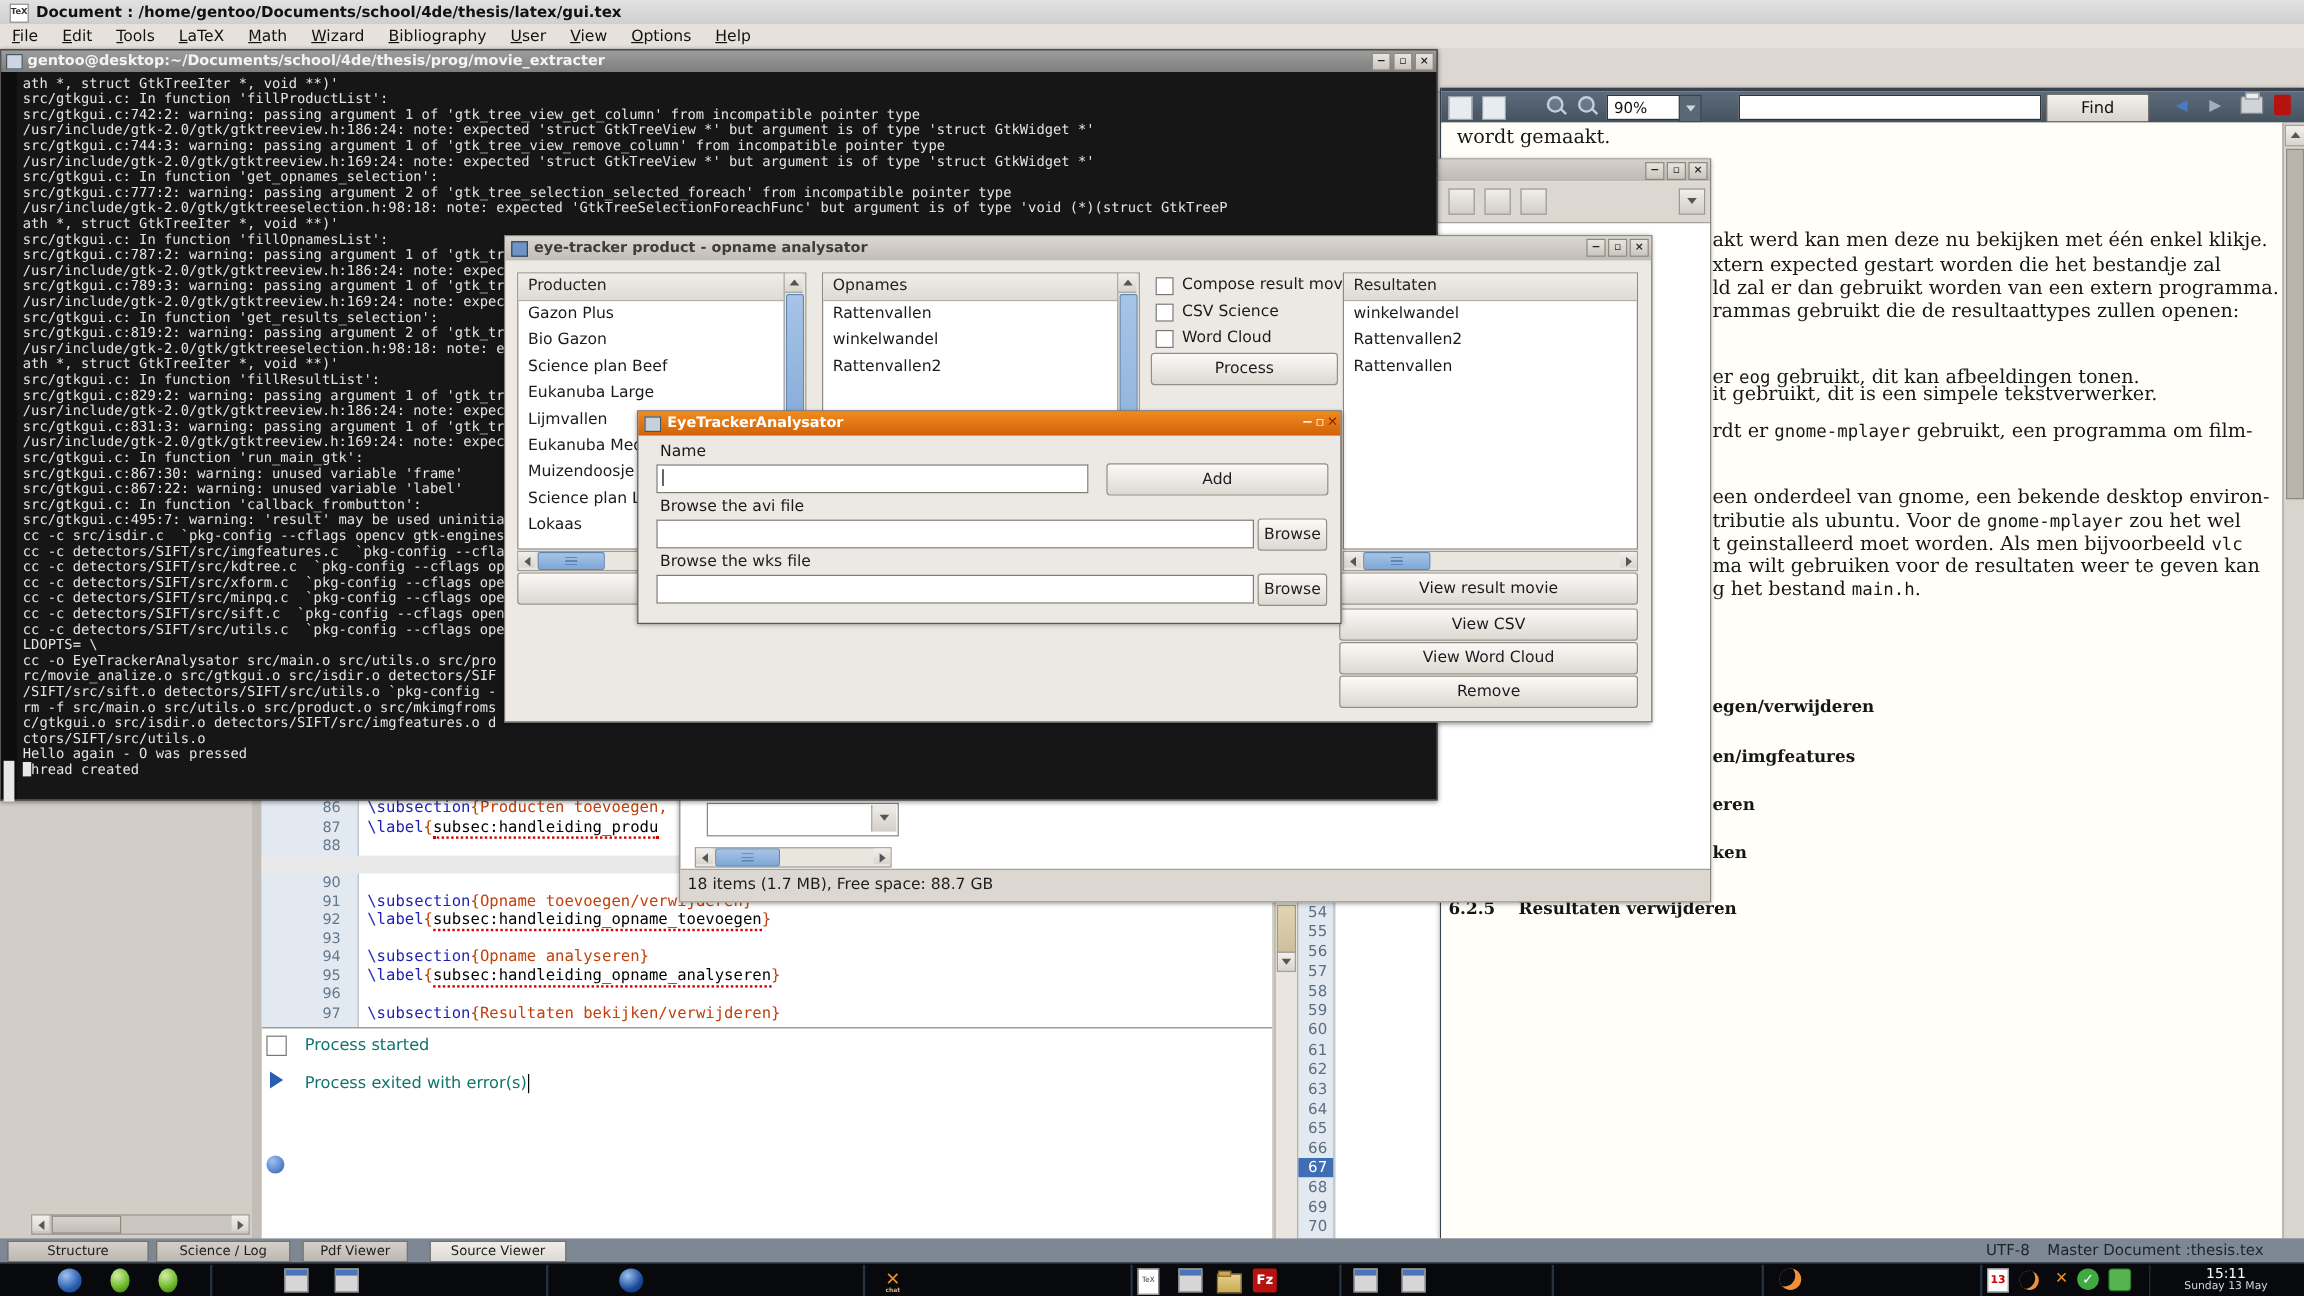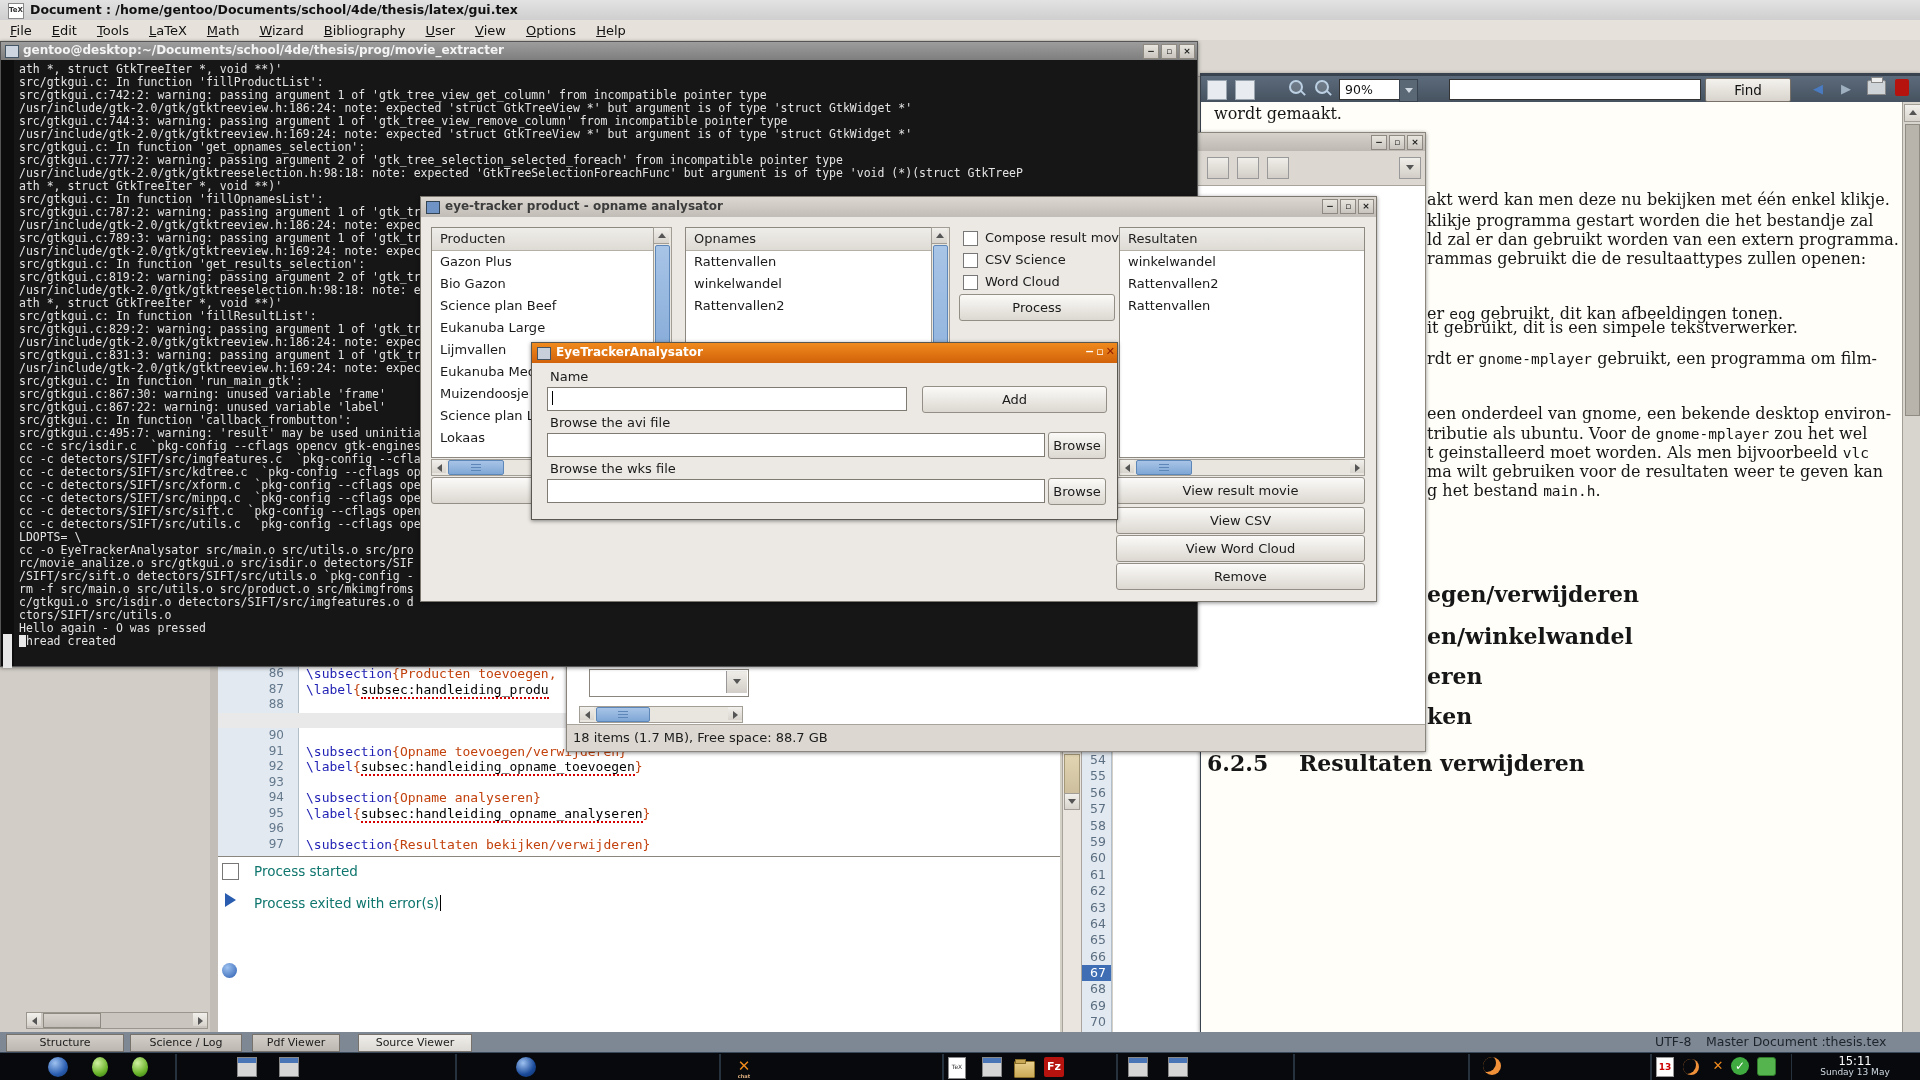--- a/index.html
+++ b/index.html
@@ -128,21 +128,21 @@
   .zoomdrop{position:absolute;left:198px;top:3px;width:17px;height:21px;background:#5a6876;border:1px solid #39434f;}
   .findbox{position:absolute;left:248px;top:3px;width:250px;height:19px;background:#fff;border:1px solid #333;}
   .findbtn{position:absolute;left:504px;top:2px;width:84px;height:22px;background:linear-gradient(#f4f2ee,#d8d4cd);
     border:1px solid #77716a;border-radius:2px;font-size:13.5px;color:#111;text-align:center;line-height:22px;}
   .navarr{position:absolute;top:5px;font-size:13px;}
   .printer{position:absolute;left:666px;top:4px;width:17px;height:13px;background:#cfd4d9;border:1px solid #888;border-radius:2px 2px 0 0;}
   .printer:after{content:"";position:absolute;left:3px;top:-4px;width:10px;height:4px;background:#eee;border:1px solid #888;}
   .redapp{position:absolute;left:694px;top:3px;width:14px;height:17px;background:#b6120e;border-radius:2px;}
   .pdfpage{position:absolute;left:0;top:29px;right:18px;bottom:0;background:#fffef9;overflow:hidden;}
   .pline{position:absolute;left:226px;font-family:"DejaVu Serif",serif;font-size:16px;color:#161616;white-space:pre;}
-  .pbold{font-weight:bold;font-size:22px;}
+  .pbold{font-weight:bold;font-size:14px;}
   .pserif{font-family:"DejaVu Serif",serif;}
   .pmono{font-family:"DejaVu Sans Mono",monospace;font-size:14.5px;}
   .pdfsb{position:absolute;right:0;top:29px;width:18px;bottom:0;background:#d8d5cf;border-left:1px solid #a29d95;}
   .pdfsb .up{position:absolute;left:1px;top:2px;width:15px;height:16px;background:linear-gradient(#f2f0ec,#d8d4cd);border:1px solid #a29d95;}
   .pdfsb .th{position:absolute;left:2px;top:22px;width:13px;height:290px;background:#b8b4ac;border:1px solid #908b83;}
 
   
   .tabrow{left:0;top:1032px;width:1920px;height:20px;background:#7e8894;z-index:60;}
   .tab{position:absolute;top:2px;height:16px;background:linear-gradient(#d4d0c9,#bcb8b1);border:1px solid #77726b;
     font-size:11px;color:#1c1c1c;text-align:center;line-height:16px;}
@@ -277,33 +277,33 @@
       <div class="findbox"></div>
       <div class="findbtn">Find</div>
       <div class="navarr" style="left:612px;color:#4a7ac0;">◀</div>
       <div class="navarr" style="left:640px;color:#9fb0c0;">▶</div>
       <div class="printer"></div>
       <div class="redapp"></div>
     </div>
     <div class="pdfpage" id="pdfpage">
       <div class="pline" style="left:13px;top:2px;">wordt gemaakt.</div>
     <div class="pline" style="top: 88px;"><span class="pserif">akt werd kan men deze nu bekijken met één enkel klikje.</span></div>
-        <div class="pline" style="top: 109px;"><span class="pserif">klikje programma gestart worden die het bestandje zal</span></div>
+        <div class="pline" style="top: 109px;"><span class="pserif">xtern expected gestart worden die het bestandje zal</span></div>
         <div class="pline" style="top: 128px;"><span class="pserif">ld zal er dan gebruikt worden van een extern programma.</span></div>
         <div class="pline" style="top: 147px;"><span class="pserif">rammas gebruikt die de resultaattypes zullen openen:</span></div>
         <div class="pline" style="top: 202px;"><span class="pserif">er </span><span class="pmono">eog</span><span class="pserif"> gebruikt, dit kan afbeeldingen tonen.</span></div>
         <div class="pline" style="top: 216px;"><span class="pserif">it gebruikt, dit is een simpele tekstverwerker.</span></div>
         <div class="pline" style="top: 247px;"><span class="pserif">rdt er </span><span class="pmono">gnome-mplayer</span><span class="pserif"> gebruikt, een programma om film-</span></div>
         <div class="pline" style="top: 302px;"><span class="pserif">een onderdeel van gnome, een bekende desktop environ-</span></div>
         <div class="pline" style="top: 322px;"><span class="pserif">tributie als ubuntu. Voor de </span><span class="pmono">gnome-mplayer</span><span class="pserif"> zou het wel</span></div>
         <div class="pline" style="top: 341px;"><span class="pserif">t geinstalleerd moet worden. Als men bijvoorbeeld </span><span class="pmono">vlc</span></div>
         <div class="pline" style="top: 360px;"><span class="pserif">ma wilt gebruiken voor de resultaten weer te geven kan</span></div>
         <div class="pline" style="top: 379px;"><span class="pserif">g het bestand </span><span class="pmono">main.h</span><span class="pserif">.</span></div>
         <div class="pline pbold" style="top: 479px;"><span class="pserif">egen/verwijderen</span></div>
-        <div class="pline pbold" style="top: 521px;"><span class="pserif">en/winkelwandel</span></div>
+        <div class="pline pbold" style="top: 521px;"><span class="pserif">en/imgfeatures</span></div>
         <div class="pline pbold" style="top: 561px;"><span class="pserif">eren</span></div>
         <div class="pline pbold" style="top: 601px;"><span class="pserif">ken</span></div>
         <div class="pline pbold" style="top: 648px; left: 6px;"><span class="pserif">6.2.5    Resultaten verwijderen</span></div>
       </div>
     <div class="pdfsb">
       <div class="up">
           <div class="tri-u"></div>
         </div>
       <div class="th"></div>
     </div>

